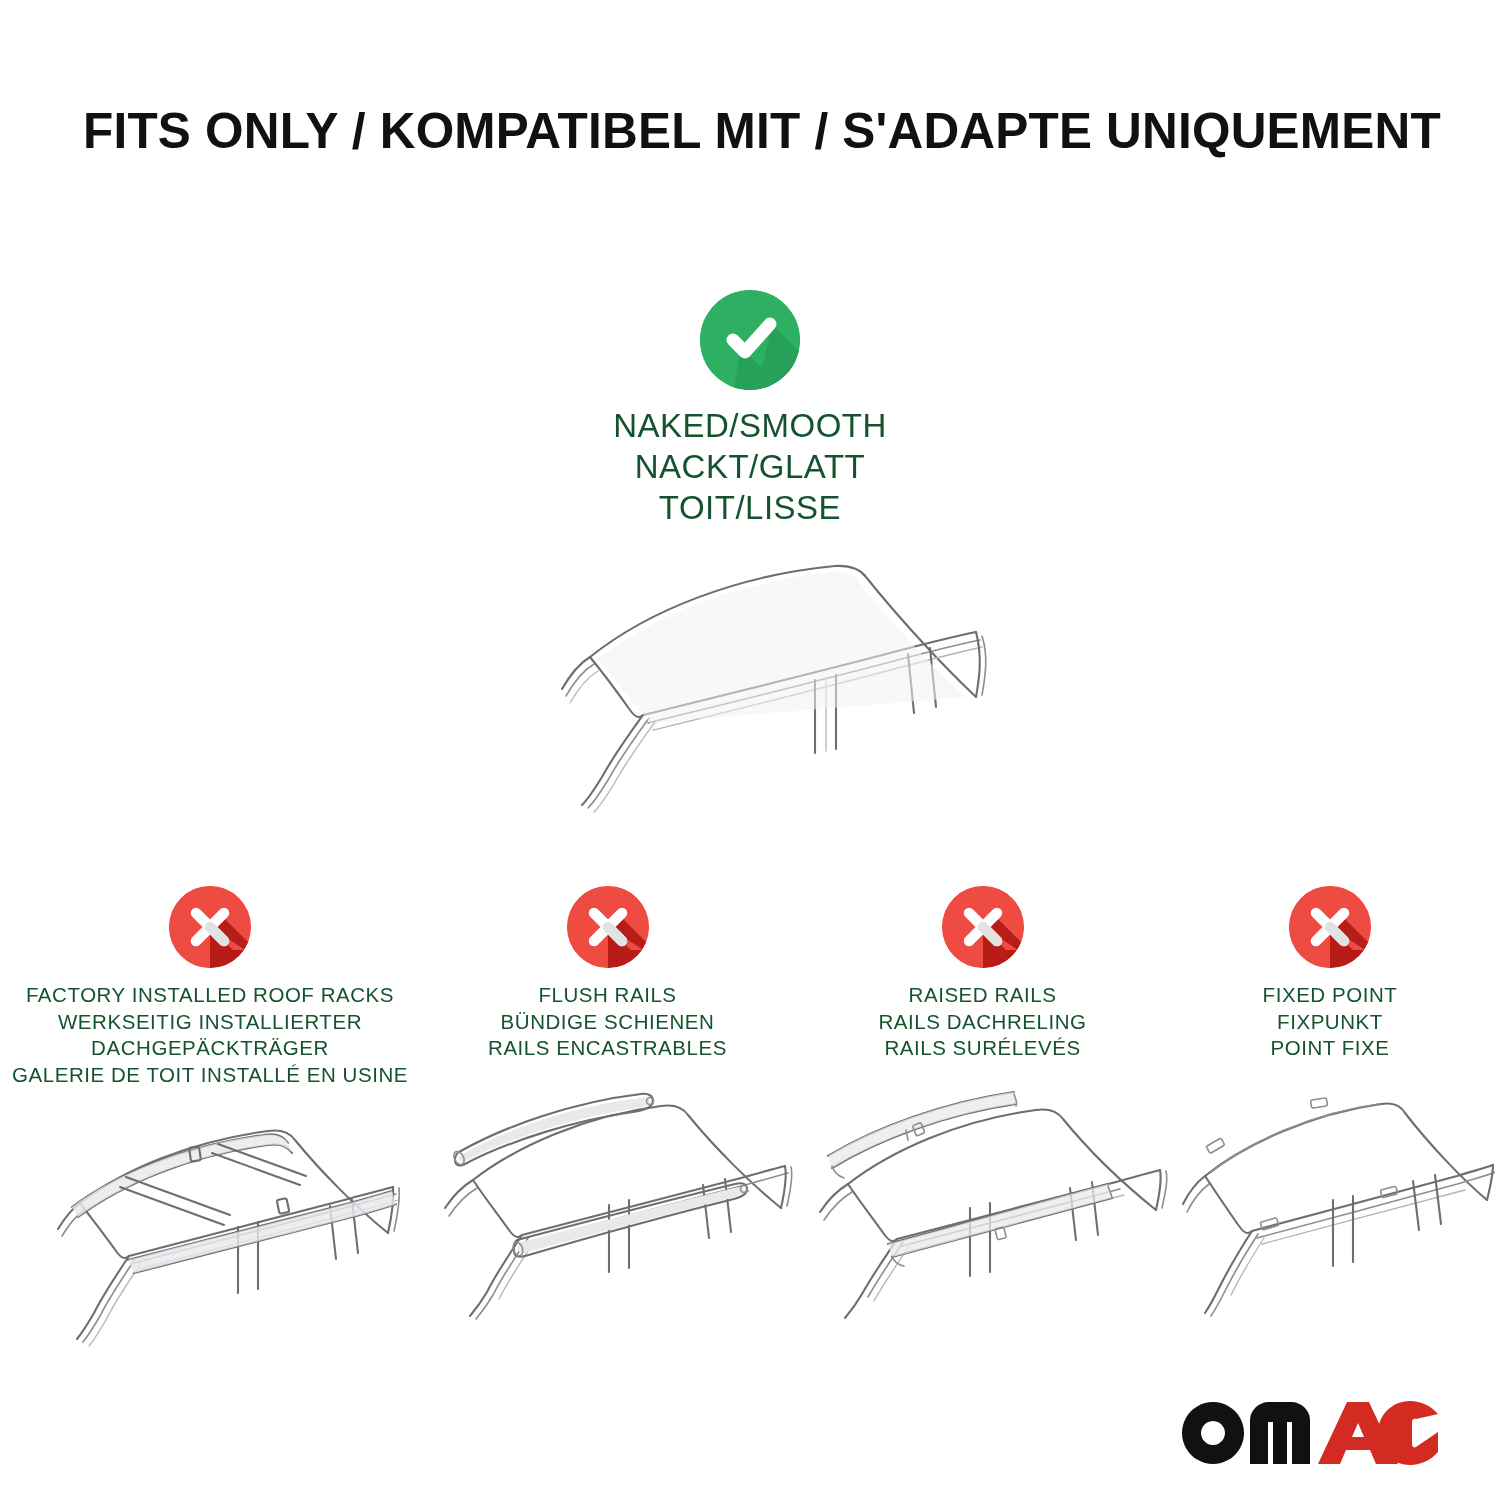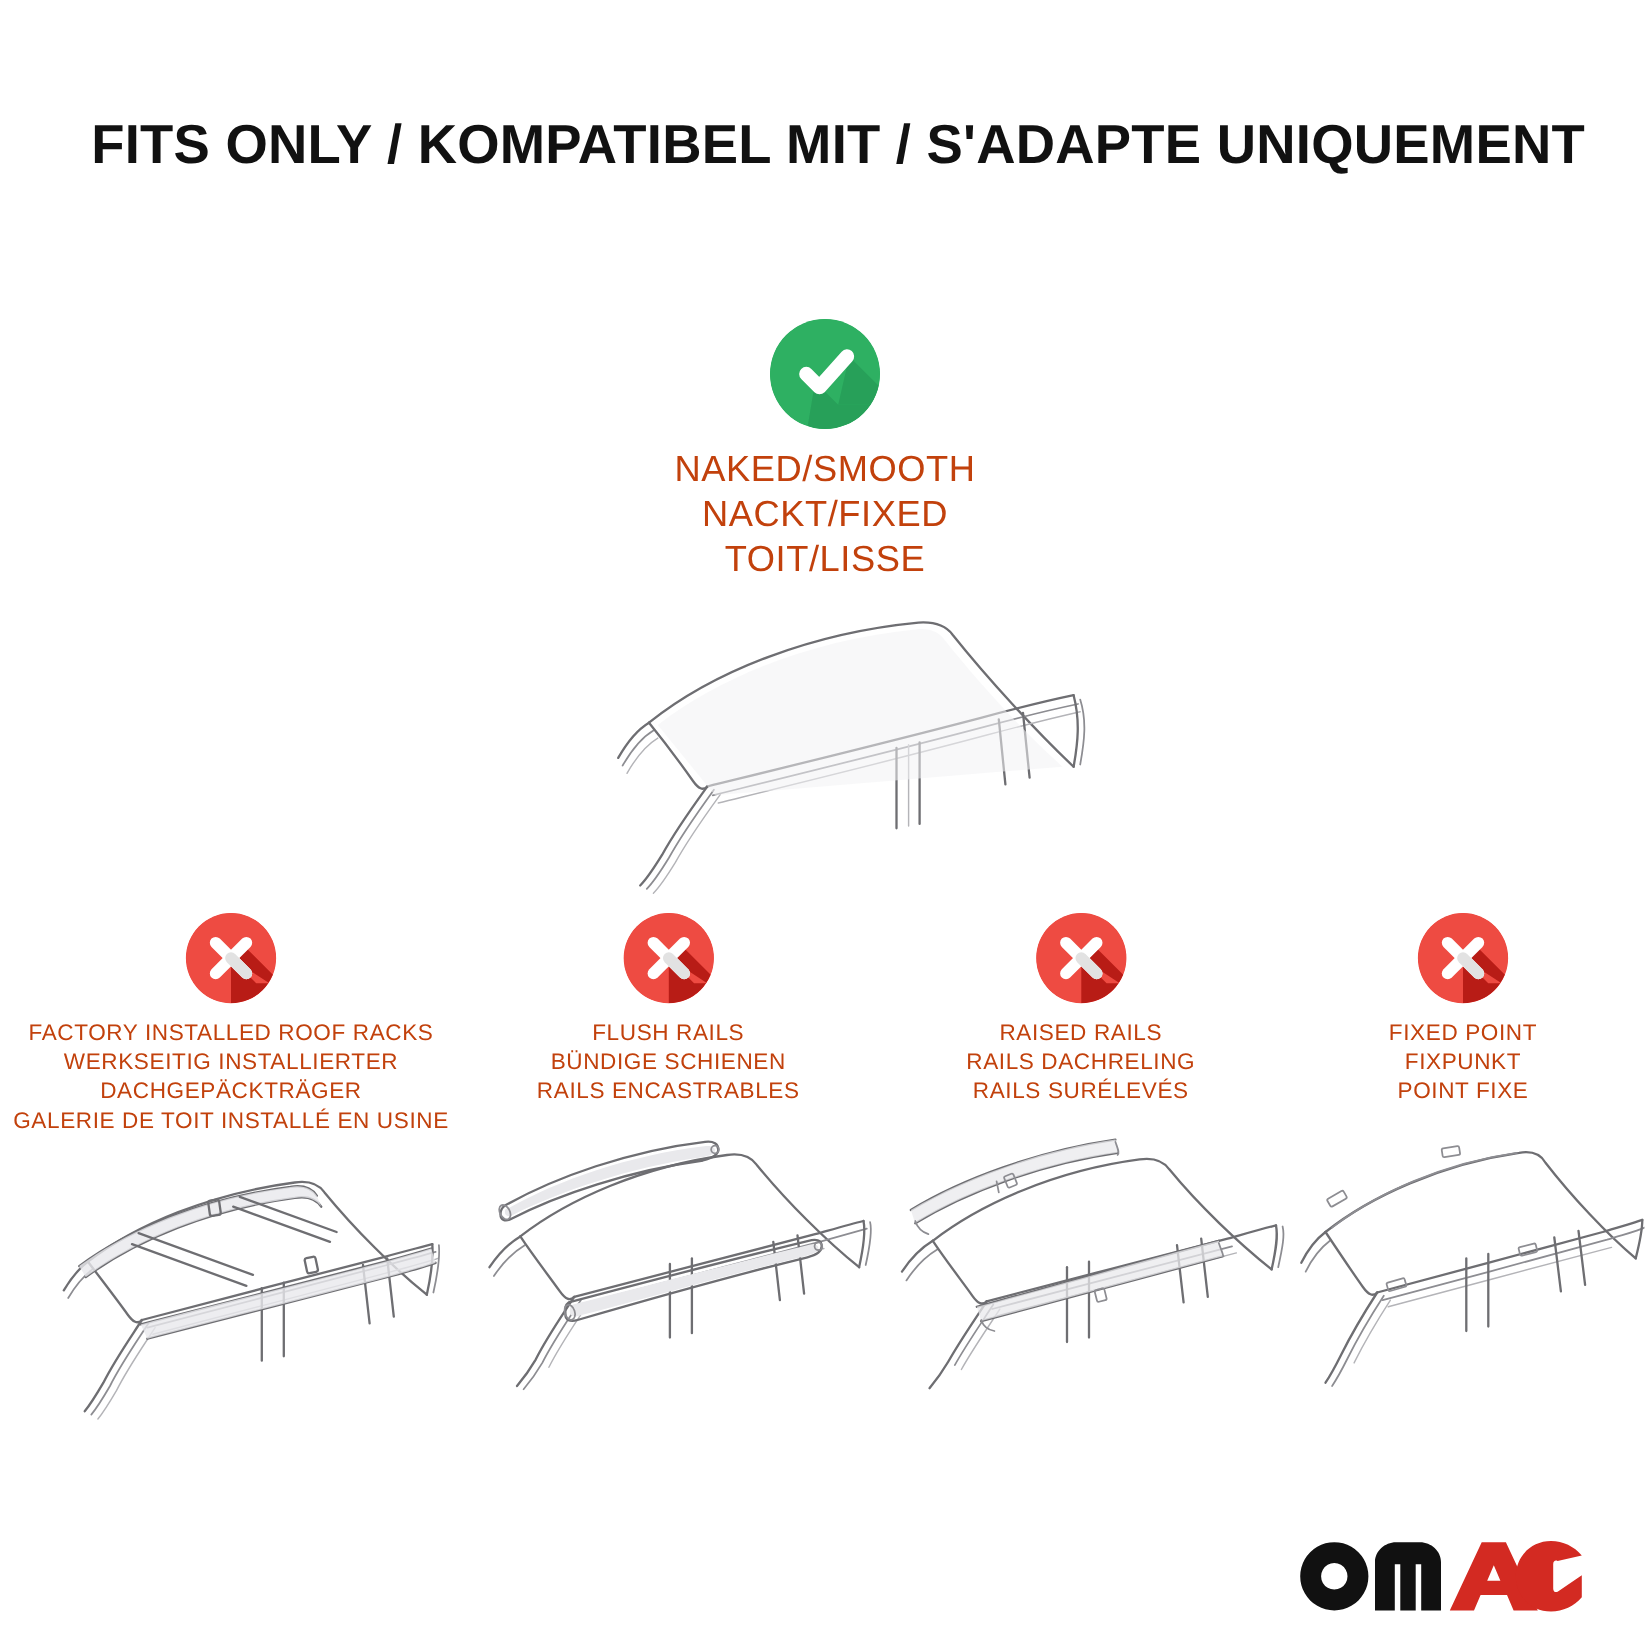--- a/index.html
+++ b/index.html
@@ -54,42 +54,42 @@
   }
   .badge.green { background: #2eb062; }
   .badge.red   { background: #ee4b42; }
   .badge svg { position: absolute; left: 0; top: 0; }
 
   #hero .badge { width: 100px; height: 100px; }
 
   .caption {
     margin-top: 16px;
     text-align: center;
-    color: #c2410c;
+    color: #14532d;
     font-weight: 400;
     line-height: 1.22;
     letter-spacing: 0.4px;
   }
   #hero .caption {
     font-size: 33px;
     letter-spacing: 0.5px;
     line-height: 1.24;
   }
 
   #hero-art {
     margin-top: 8px;
     width: 520px;
     height: 280px;
   }
 
   
   #grid {
     position: absolute;
     left: 0;
-    top: 830px;
+    top: 886px;
     width: 1356px;
     display: flex;
     align-items: flex-start;
   }
   .col {
     display: flex;
     flex-direction: column;
     align-items: center;
   }
   .col .badge { width: 82px; height: 82px; }
@@ -151,21 +151,21 @@
           <path d="M41 57 L62 78 L105 78 L105 105 L33 105 Z" fill="#27a059"></path>
           <path d="M72 34 L99 61 L105 61 L105 78 L62 78 Z" fill="#27a059"></path>
 
           <path d="M33 50 L45 62 L70 34" fill="none" stroke="#ffffff" stroke-width="13" stroke-linecap="round" stroke-linejoin="round"></path>
         </g>
       </svg>
     </div>
 
     <div class="caption">
       <div>NAKED/SMOOTH</div>
-      <div>NACKT/FIXED</div>
+      <div>NACKT/GLATT</div>
       <div>TOIT/LISSE</div>
     </div>
 
     <svg id="hero-art" viewBox="0 0 520 280">
 
       <path class="line" d="M100 120 C160 72 250 38 345 29 C360 28 370 32 376 40
                              C408 80 452 128 486 160"></path>
 
       <path class="line" d="M100 120 C90 126 80 138 72 152"></path>
       <path class="line-thin" d="M104 127 C94 133 84 145 76 159"></path>

